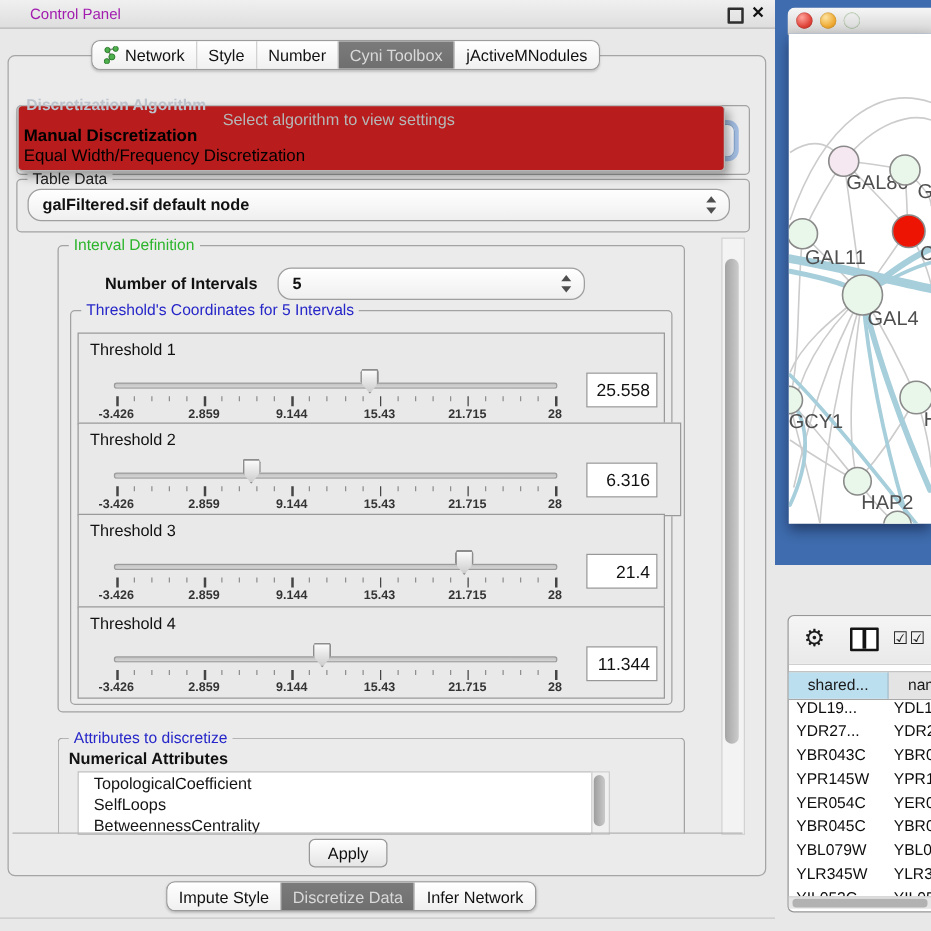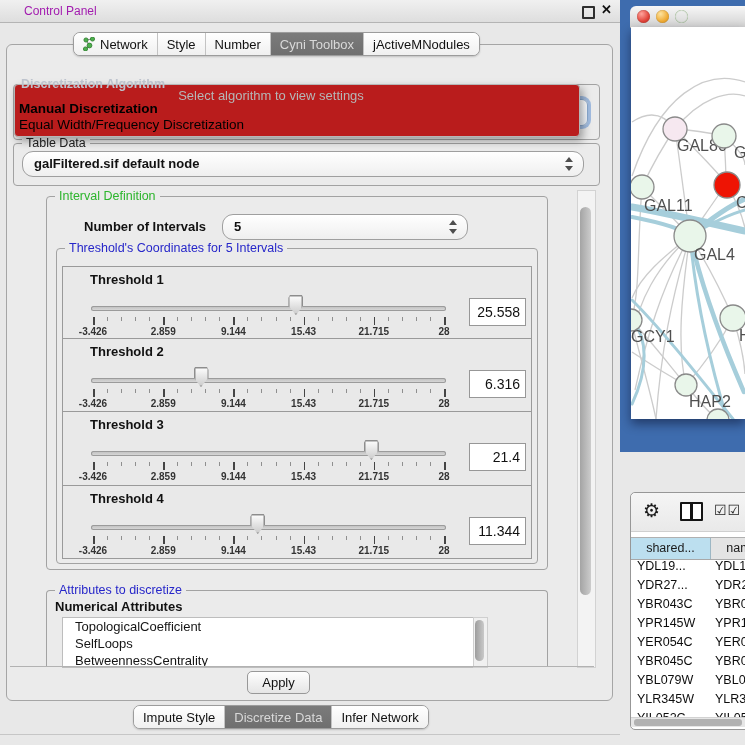--- a/index.html
+++ b/index.html
@@ -39,21 +39,21 @@
 
   
   #algo-popup{left:14px;top:84px;width:564px;height:51px;background:#b91c1c;border:1px solid #b6b6b6;border-radius:4px;box-shadow:3px 4px 8px rgba(0,0,0,.35);z-index:20;}
   .popup-prompt{position:absolute;left:0;top:3px;width:512px;text-align:center;font-size:13px;color:#b6b6b6;}
   .popup-item{position:absolute;left:4px;font-size:13.5px;color:#000;white-space:nowrap;}
   #faded-group-title{left:21px;top:77px;font-size:12.5px;font-weight:bold;color:#bdc3cd;z-index:30;}
   #algo-combo-frag{left:544px;top:99px;width:42px;height:25px;border-radius:6px;background:linear-gradient(#fff,#ecf2fa);border:1px solid #8aa9cf;box-shadow:0 0 0 3px rgba(100,150,215,.55);z-index:5;}
 
   
   .thr-panel{position:absolute;left:62px;width:468px;border:1px solid #9a9a9a;background:#e9e9e9;}
-  .thr-label{position:absolute;left:9px;top:5px;font-size:13px;font-weight:bold;color:#111;margin-left:18px;}
+  .thr-label{position:absolute;left:9px;top:5px;font-size:13px;font-weight:normal;color:#111;}
   .sl-track{position:absolute;left:28px;top:39px;width:355px;height:5px;border-radius:3px;background:linear-gradient(#bdbdbd,#dcdcdc);box-shadow:inset 0 0 0 1px #9b9b9b;}
   .sl-thumb{position:absolute;top:28px;width:15px;height:20px;background:linear-gradient(#ffffff,#c9c9c9);clip-path:polygon(10% 0,90% 0,100% 14%,100% 52%,50% 100%,0 52%,0 14%);box-shadow:inset 0 0 0 1.5px #8d8d8d;}
   .tick{position:absolute;top:50px;width:1px;height:4px;background:#8f8f8f;}
   .tick.major{height:8px;width:1.5px;background:#454545;}
   .tick-label{position:absolute;top:59px;width:50px;text-align:center;font-size:10px;font-weight:bold;color:#333;}
   .value-box{position:absolute;left:406px;top:31px;width:50px;height:26px;background:#fff;border:1px solid #979797;font-size:14px;color:#111;text-align:right;line-height:26px;padding-right:5px;box-sizing:content-box;}
 
   
   #attr-list{left:62px;top:617px;width:410px;height:49px;background:#fff;border:1px solid #bdbdbd;overflow:hidden;}
   .attr-item{padding-left:12px;font-size:13px;line-height:17px;color:#151515;white-space:nowrap;}
@@ -200,21 +200,21 @@
         <div class="tick" style="left: 366.96px;"></div>
         <div class="tick major" style="left: 381px;"></div>
         <div class="tick-label" style="left: 5px;">-3.426</div>
         <div class="tick-label" style="left: 75.2px;">2.859</div>
         <div class="tick-label" style="left: 145.4px;">9.144</div>
         <div class="tick-label" style="left: 215.6px;">15.43</div>
         <div class="tick-label" style="left: 285.8px;">21.715</div>
         <div class="tick-label" style="left: 356px;">28</div>
         <div class="value-box">25.558</div>
       </div>
-      <div class="thr-panel abs" style="top: 338px; height: 73px;">
+      <div class="thr-panel abs" style="top: 338px; height: 73px; padding-left: 13px;">
         <div class="thr-label">Threshold 2</div>
         <div class="sl-track"></div>
         <div class="sl-thumb" style="left: 130.5px;"></div>
         <div class="tick major" style="left: 30px;"></div>
         <div class="tick" style="left: 44.04px;"></div>
         <div class="tick" style="left: 58.08px;"></div>
         <div class="tick" style="left: 72.12px;"></div>
         <div class="tick" style="left: 86.16px;"></div>
         <div class="tick major" style="left: 100.2px;"></div>
         <div class="tick" style="left: 114.24px;"></div>

